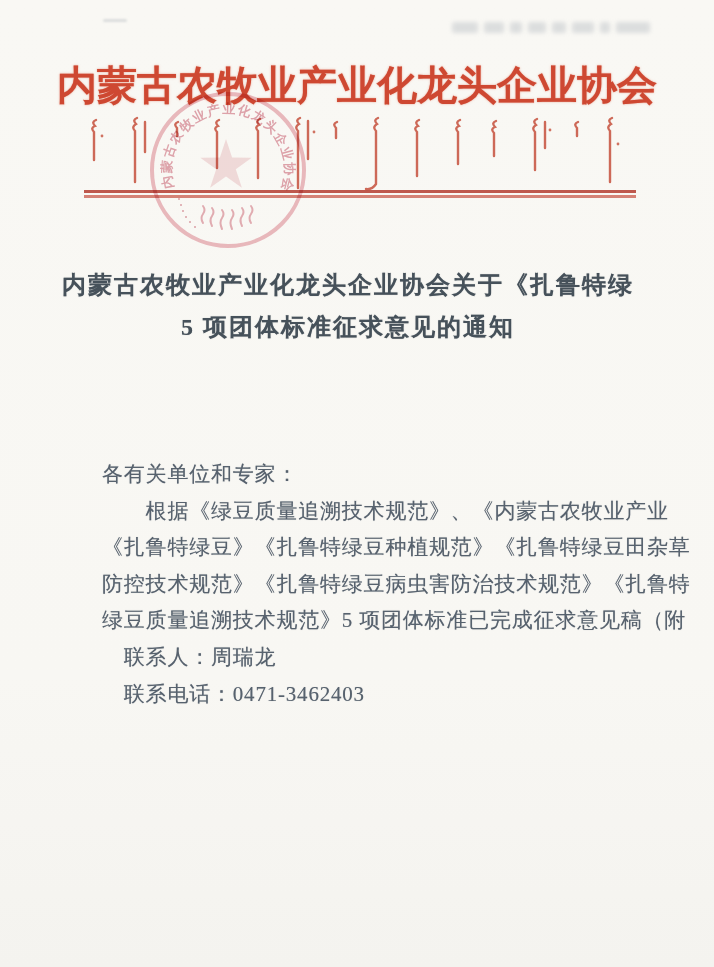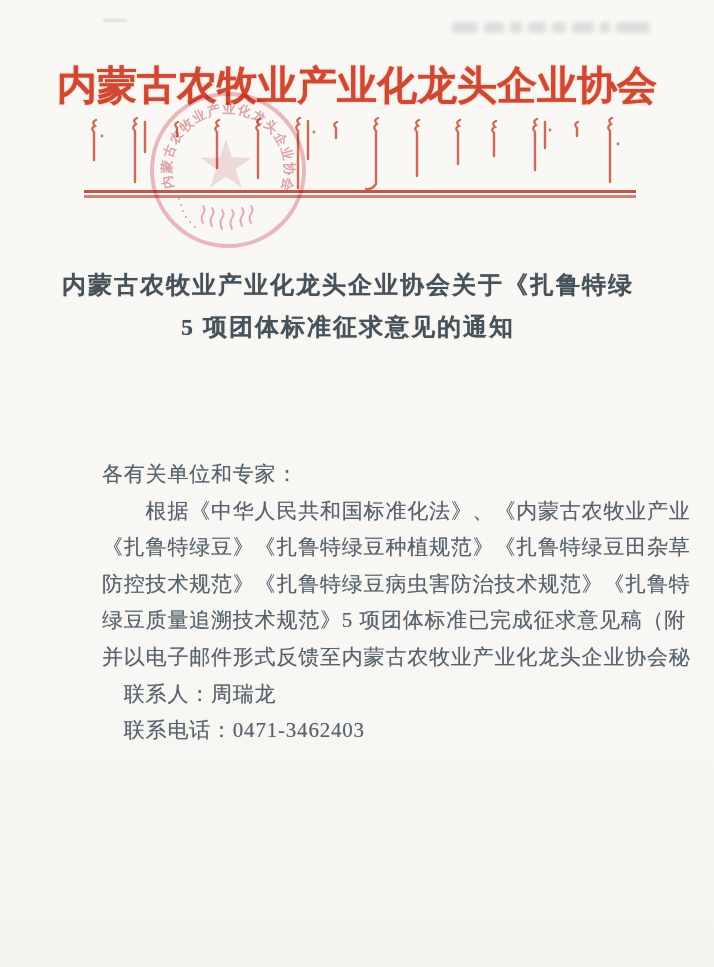--- a/index.html
+++ b/index.html
@@ -141,22 +141,21 @@
     </g>
   </svg>
 
   <div class="doc-title">
     <div>内蒙古农牧业产业化龙头企业协会关于《扎鲁特绿</div>
     <div>5 项团体标准征求意见的通知</div>
   </div>
 
   <div class="body-text">
     <div>各有关单位和专家：</div>
-    <div>　　根据《中华人民共和国标准化法》、《内蒙古农牧业产业</div>
+    <div>　　根据《绿豆质量追溯技术规范》、《内蒙古农牧业产业</div>
     <div>《扎鲁特绿豆》《扎鲁特绿豆种植规范》《扎鲁特绿豆田杂草</div>
     <div>防控技术规范》《扎鲁特绿豆病虫害防治技术规范》《扎鲁特</div>
     <div>绿豆质量追溯技术规范》5 项团体标准已完成征求意见稿（附</div>
-    <div>并以电子邮件形式反馈至内蒙古农牧业产业化龙头企业协会秘</div>
     <div>　联系人：周瑞龙</div>
     <div>　联系电话：0471-3462403</div>
   </div>
 
 </div>
 
 </body></html>

